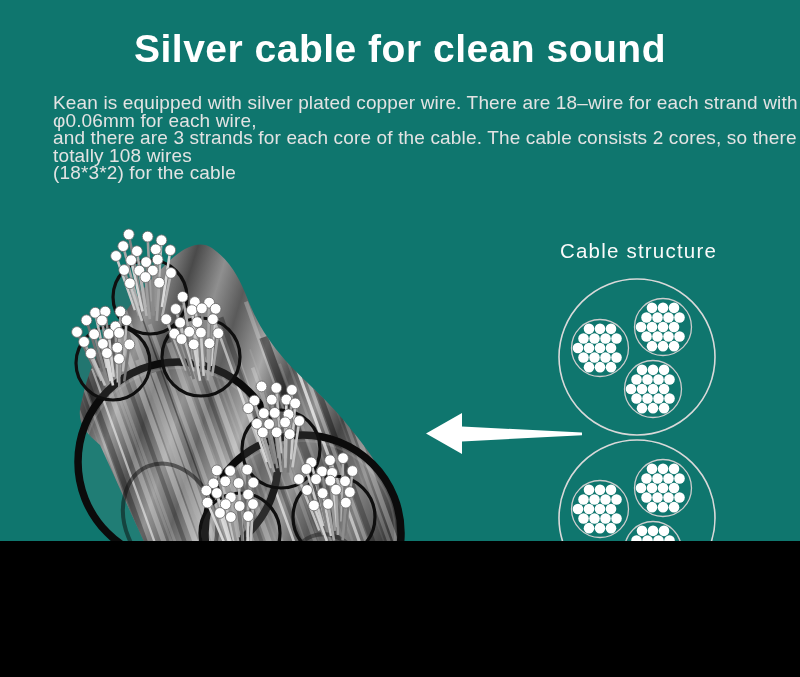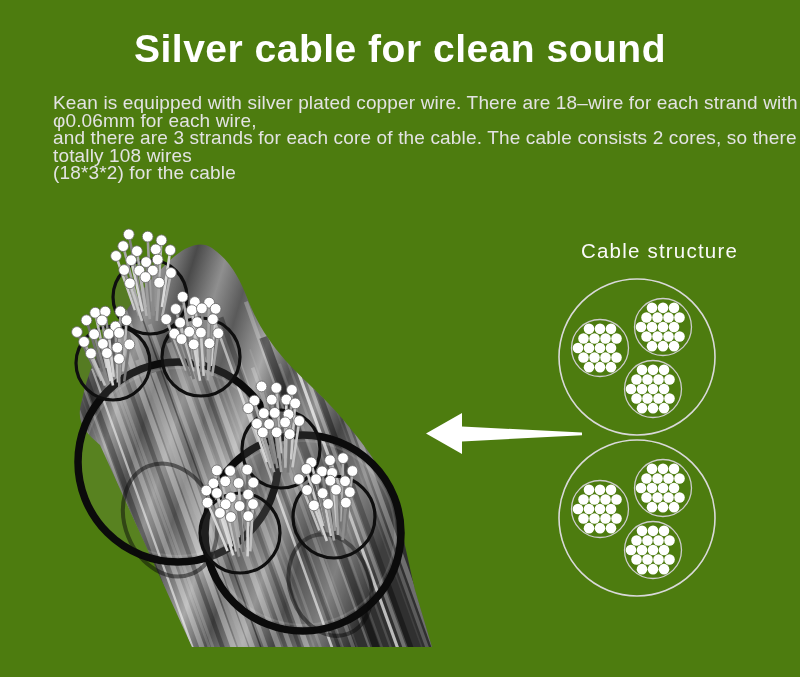--- a/index.html
+++ b/index.html
@@ -1,30 +1,30 @@
 <!DOCTYPE html>
 <html><head>
 <meta charset="utf-8">
 <style>
   html,body{margin:0;padding:0;background:#000;}
   #stage{
-    position:relative;width:800px;height:677px;background:#4d7c0f;overflow:hidden;
+    position:relative;width:800px;height:541px;background:#0f766e;overflow:hidden;
     font-family:"Liberation Sans", sans-serif;
   }
   .page-title{
     position:absolute;top:27px;left:0;width:800px;text-align:center;
     color:#fff;font-size:39px;font-weight:bold;letter-spacing:0.5px;
   }
   .text-block{
     position:absolute;top:94px;left:13px;width:778px;
     color:#e3e3e3;font-size:19px;line-height:17.5px;letter-spacing:0.15px;margin-left:40px;
   }
   .text-block p{margin:0 0 14px 0;white-space:pre-line;}
   .diagram-label{
-    position:absolute;left:581px;top:239px;
+    position:absolute;left:560px;top:239px;
     color:#fafafa;font-size:20.5px;font-weight:normal;letter-spacing:1.2px;
     white-space:nowrap;
   }
   #scene{position:absolute;left:0;top:0;}
 </style>
 </head>
 <body>
 
 <div id="stage">
 

